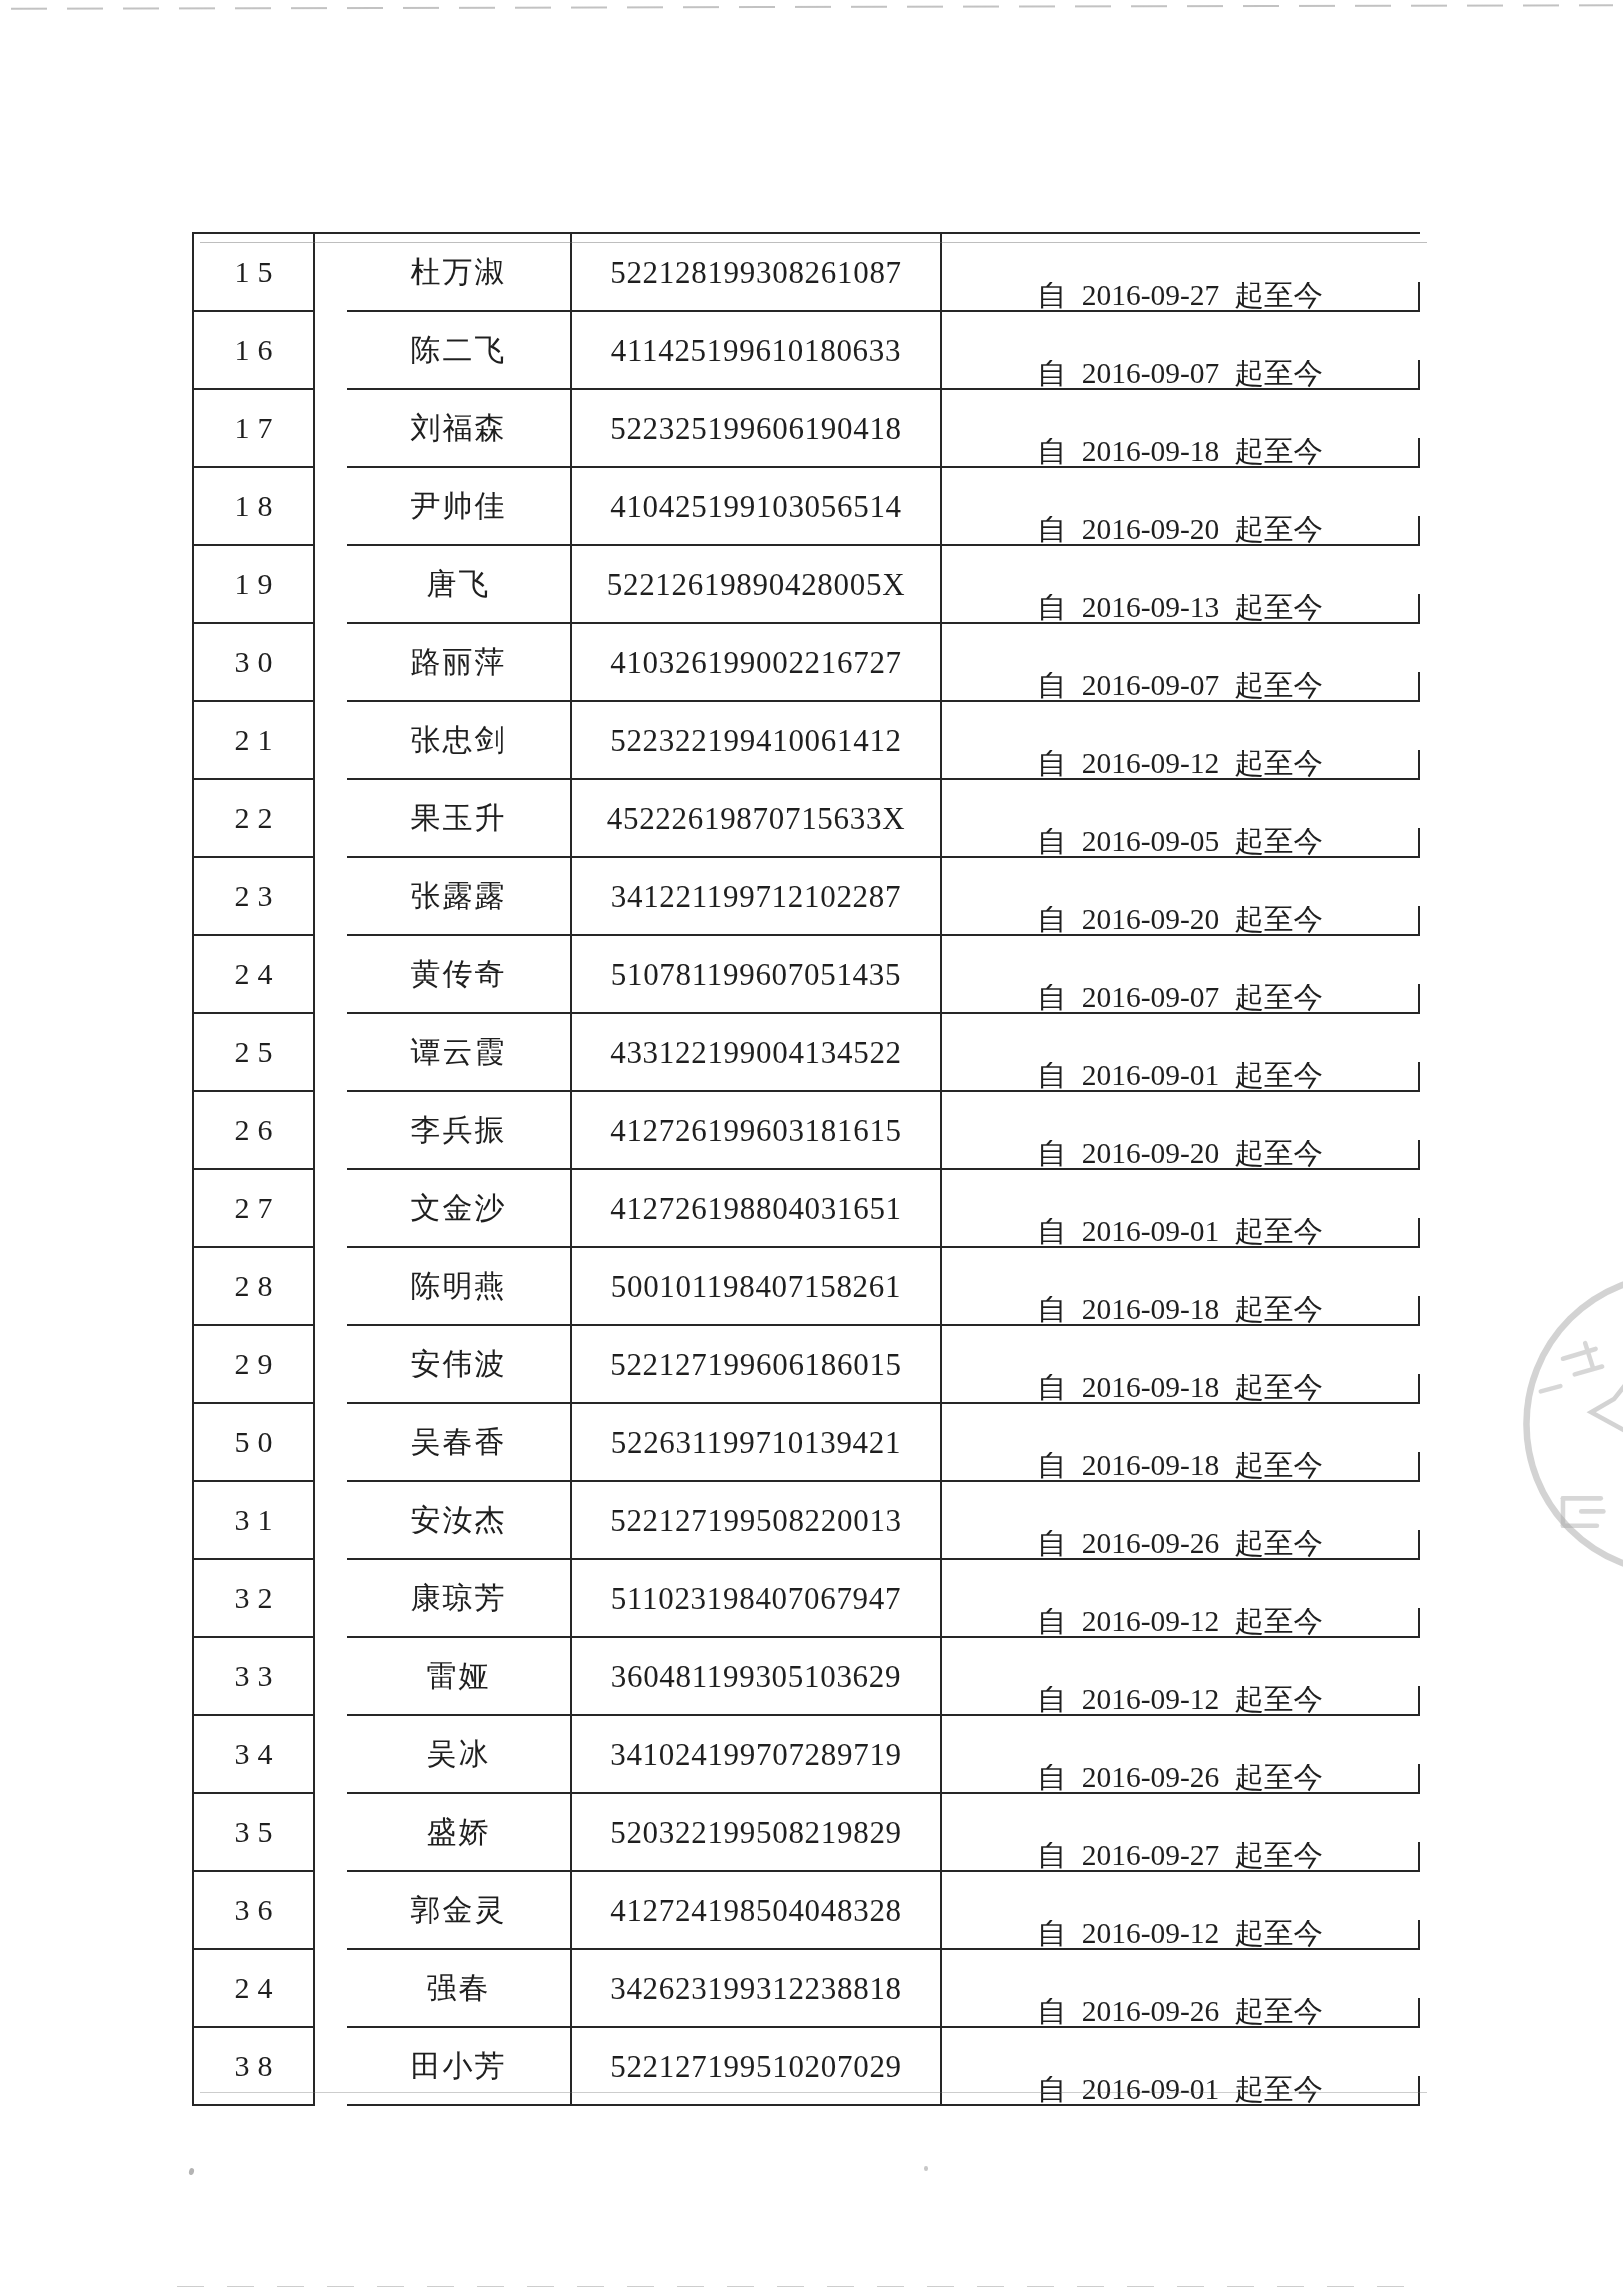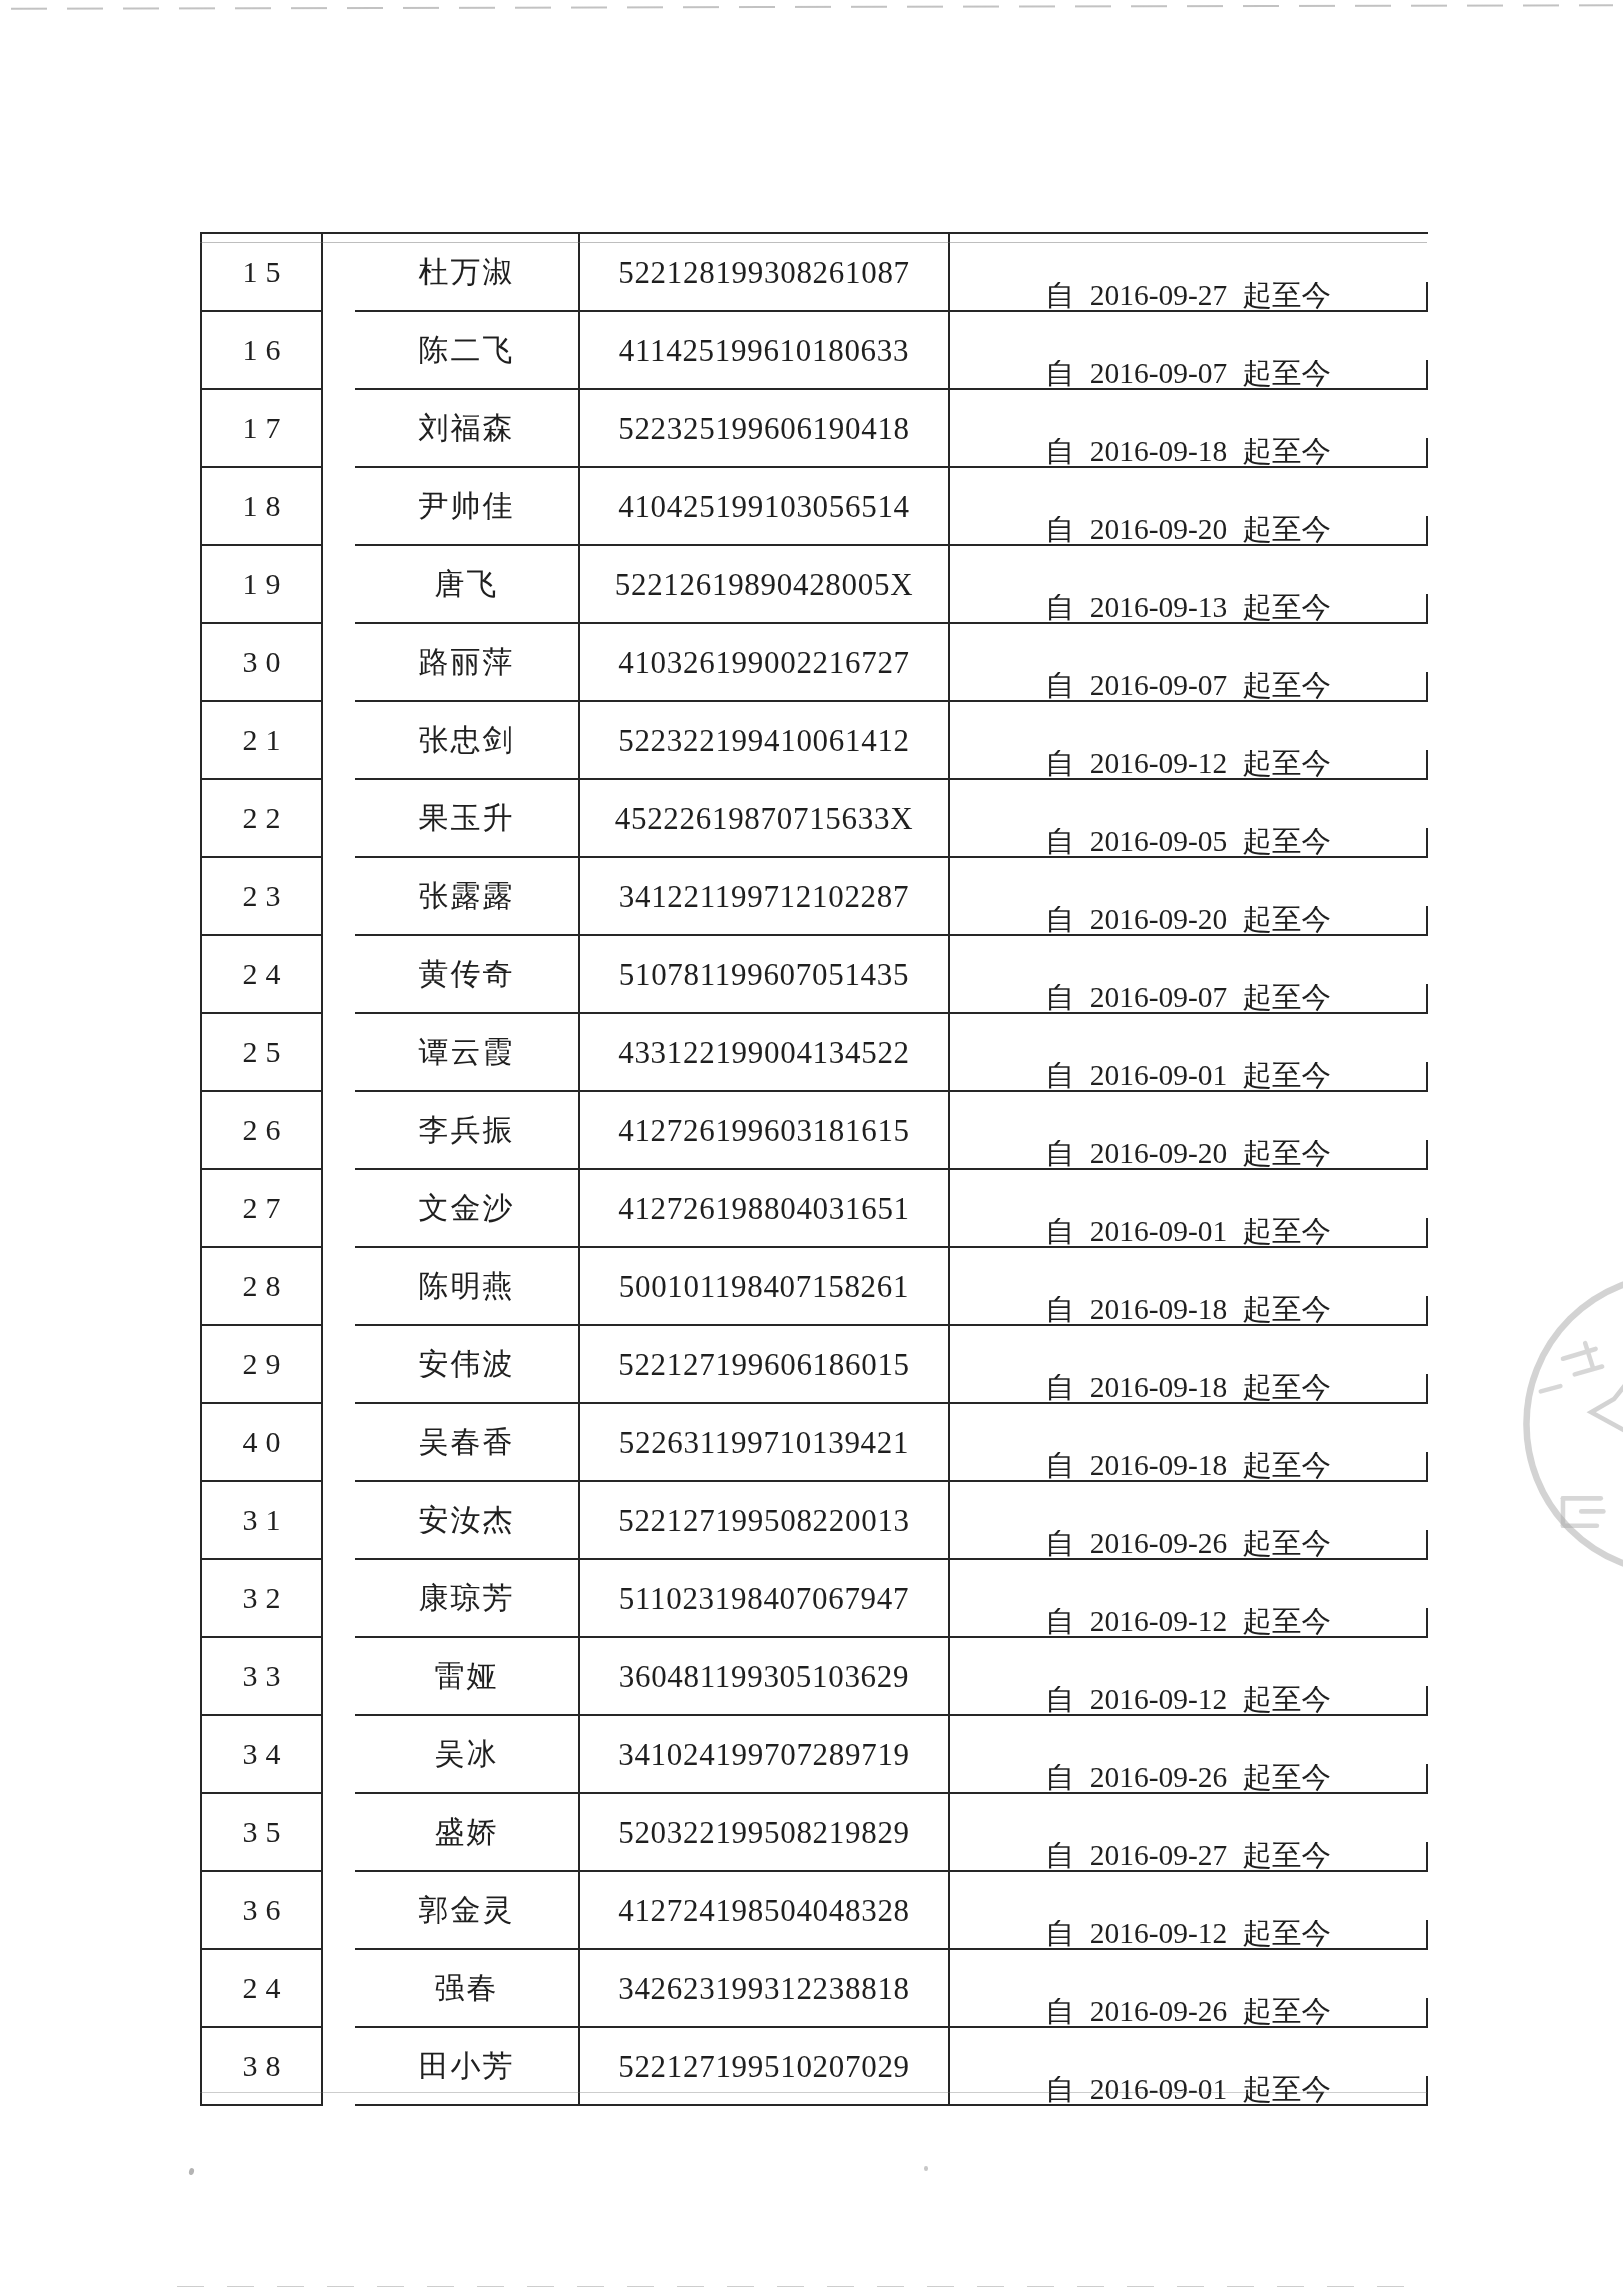--- a/index.html
+++ b/index.html
@@ -4,21 +4,21 @@
 <style>
   html,body{margin:0;padding:0;background:#e8e8e8;}
   .page{
     position:relative;width:1623px;height:2295px;background:#ffffff;
     overflow:hidden;
     font-family:"Liberation Serif","DejaVu Serif",serif;
     color:#1f1f1f;
   }
   
   .records-table{
-    position:absolute;left:200px;top:232px;
+    position:absolute;left:192px;top:232px;
     display:grid;
     grid-template-columns:121px 257px 370px 478px;
     grid-auto-rows:78px;
     border-top:2.6px solid #262626;
     border-left:2px solid #262626;
     background:transparent;
   }
   .tr{display:contents;}
   .td{
     border-right:2px solid #262626;
@@ -69,21 +69,21 @@
       <div class="tr"><div class="td idx">30</div><div class="td name">路丽萍</div><div class="td idnum">410326199002216727</div><div class="td period">自 2016-09-07 起至今</div></div>
       <div class="tr"><div class="td idx">21</div><div class="td name">张忠剑</div><div class="td idnum">522322199410061412</div><div class="td period">自 2016-09-12 起至今</div></div>
       <div class="tr"><div class="td idx">22</div><div class="td name">果玉升</div><div class="td idnum">45222619870715633X</div><div class="td period">自 2016-09-05 起至今</div></div>
       <div class="tr"><div class="td idx">23</div><div class="td name">张露露</div><div class="td idnum">341221199712102287</div><div class="td period">自 2016-09-20 起至今</div></div>
       <div class="tr"><div class="td idx">24</div><div class="td name">黄传奇</div><div class="td idnum">510781199607051435</div><div class="td period">自 2016-09-07 起至今</div></div>
       <div class="tr"><div class="td idx">25</div><div class="td name">谭云霞</div><div class="td idnum">433122199004134522</div><div class="td period">自 2016-09-01 起至今</div></div>
       <div class="tr"><div class="td idx">26</div><div class="td name">李兵振</div><div class="td idnum">412726199603181615</div><div class="td period">自 2016-09-20 起至今</div></div>
       <div class="tr"><div class="td idx">27</div><div class="td name">文金沙</div><div class="td idnum">412726198804031651</div><div class="td period">自 2016-09-01 起至今</div></div>
       <div class="tr"><div class="td idx">28</div><div class="td name">陈明燕</div><div class="td idnum">500101198407158261</div><div class="td period">自 2016-09-18 起至今</div></div>
       <div class="tr"><div class="td idx">29</div><div class="td name">安伟波</div><div class="td idnum">522127199606186015</div><div class="td period">自 2016-09-18 起至今</div></div>
-      <div class="tr"><div class="td idx">40</div><div class="td name">吴春香</div><div class="td idnum">522631199710139421</div><div class="td period">自 2016-09-18 起至今</div></div>
+      <div class="tr"><div class="td idx">50</div><div class="td name">吴春香</div><div class="td idnum">522631199710139421</div><div class="td period">自 2016-09-18 起至今</div></div>
       <div class="tr"><div class="td idx">31</div><div class="td name">安汝杰</div><div class="td idnum">522127199508220013</div><div class="td period">自 2016-09-26 起至今</div></div>
       <div class="tr"><div class="td idx">32</div><div class="td name">康琼芳</div><div class="td idnum">511023198407067947</div><div class="td period">自 2016-09-12 起至今</div></div>
       <div class="tr"><div class="td idx">33</div><div class="td name">雷娅</div><div class="td idnum">360481199305103629</div><div class="td period">自 2016-09-12 起至今</div></div>
       <div class="tr"><div class="td idx">34</div><div class="td name">吴冰</div><div class="td idnum">341024199707289719</div><div class="td period">自 2016-09-26 起至今</div></div>
       <div class="tr"><div class="td idx">35</div><div class="td name">盛娇</div><div class="td idnum">520322199508219829</div><div class="td period">自 2016-09-27 起至今</div></div>
       <div class="tr"><div class="td idx">36</div><div class="td name">郭金灵</div><div class="td idnum">412724198504048328</div><div class="td period">自 2016-09-12 起至今</div></div>
       <div class="tr"><div class="td idx">24</div><div class="td name">强春</div><div class="td idnum">342623199312238818</div><div class="td period">自 2016-09-26 起至今</div></div>
       <div class="tr"><div class="td idx">38</div><div class="td name">田小芳</div><div class="td idnum">522127199510207029</div><div class="td period">自 2016-09-01 起至今</div></div>
     </div>
 

